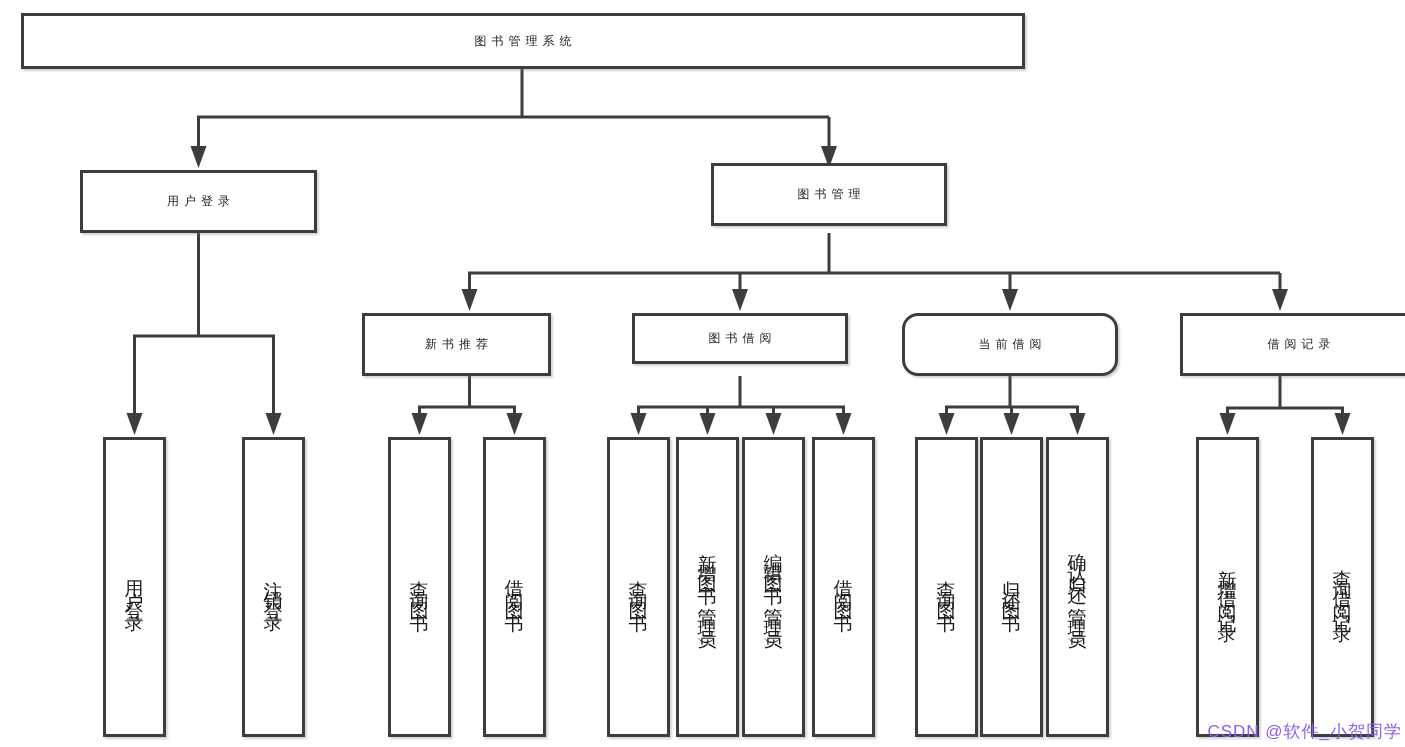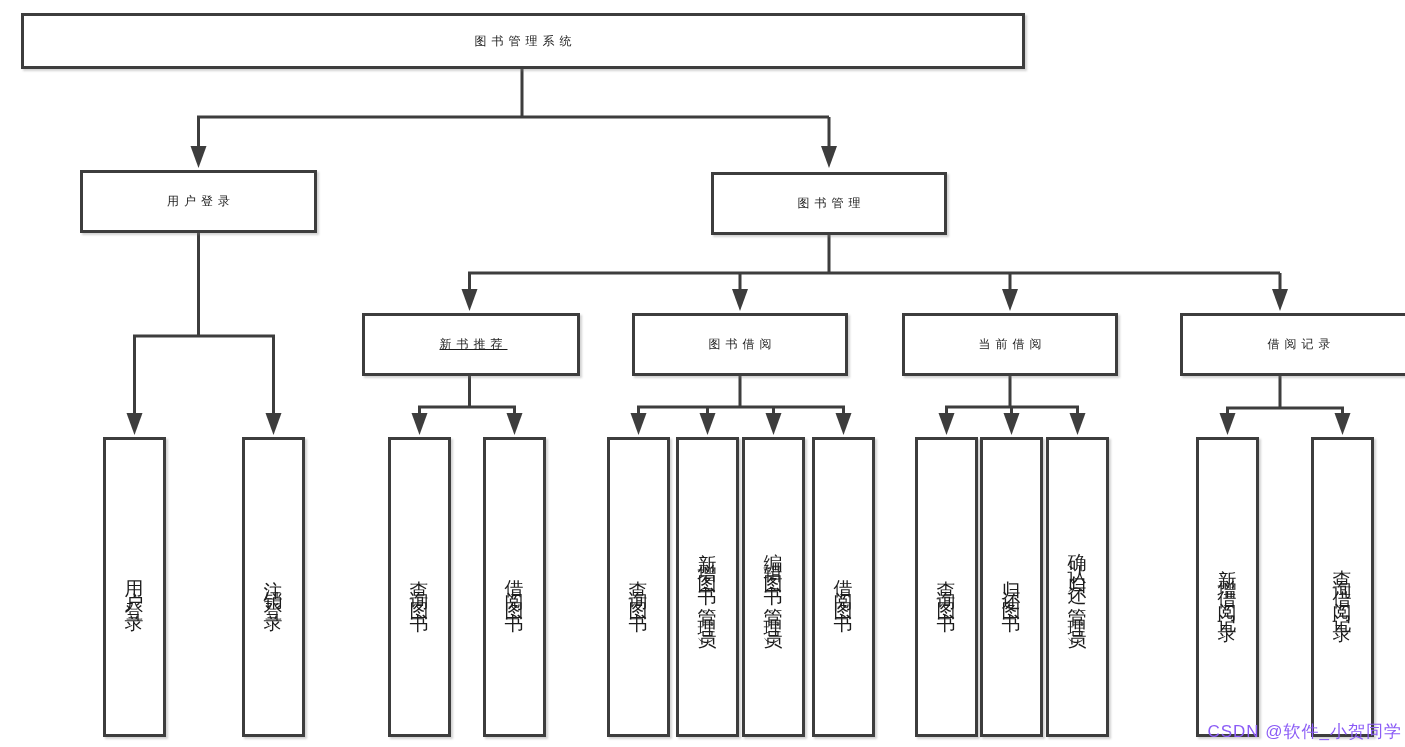--- a/index.html
+++ b/index.html
@@ -74,31 +74,31 @@
     </g>
   </svg>
 
   <div class="box" style="left:21px;top:13px;width:1004px;height:56px;">
     <span class="h-label">图书管理系统</span>
   </div>
 
   <div class="box" style="left:80px;top:170px;width:237px;height:63px;">
     <span class="h-label">用户登录</span>
   </div>
-  <div class="box" style="left:711px;top:172px;width:236px;height:63px;">
+  <div class="box" style="left:711px;top:163px;width:236px;height:63px;">
     <span class="h-label">图书管理</span>
   </div>
 
-  <div class="box" style="left:362px;top:313px;width:218px;height:63px;text-decoration:underline;">
+  <div class="box" style="left:362px;top:313px;width:189px;height:63px;">
     <span class="h-label">新书推荐</span>
   </div>
-  <div class="box" style="left:632px;top:313px;width:216px;height:63px;">
+  <div class="box" style="left:632px;top:313px;width:216px;height:51px;">
     <span class="h-label">图书借阅</span>
   </div>
-  <div class="box" style="left:902px;top:313px;width:216px;height:63px;">
+  <div class="box" style="left:902px;top:313px;width:216px;height:63px;border-radius:16px;">
     <span class="h-label">当前借阅</span>
   </div>
   <div class="box" style="left:1180px;top:313px;width:238px;height:63px;">
     <span class="h-label">借阅记录</span>
   </div>
 
   <div class="box leaf" style="left:103px;top:437px;width:63px;height:300px;">
     <span class="v-label">用户登录</span>
   </div>
   <div class="box leaf" style="left:242px;top:437px;width:63px;height:300px;">

